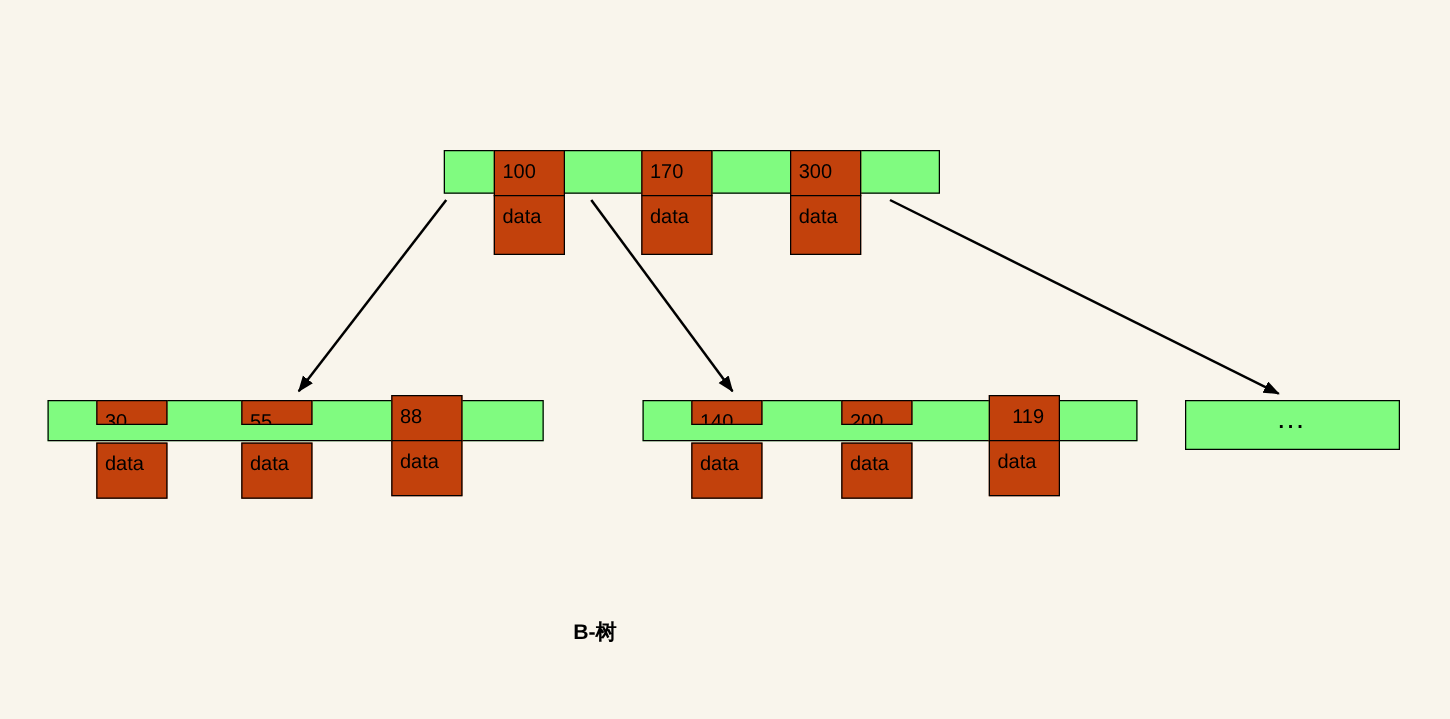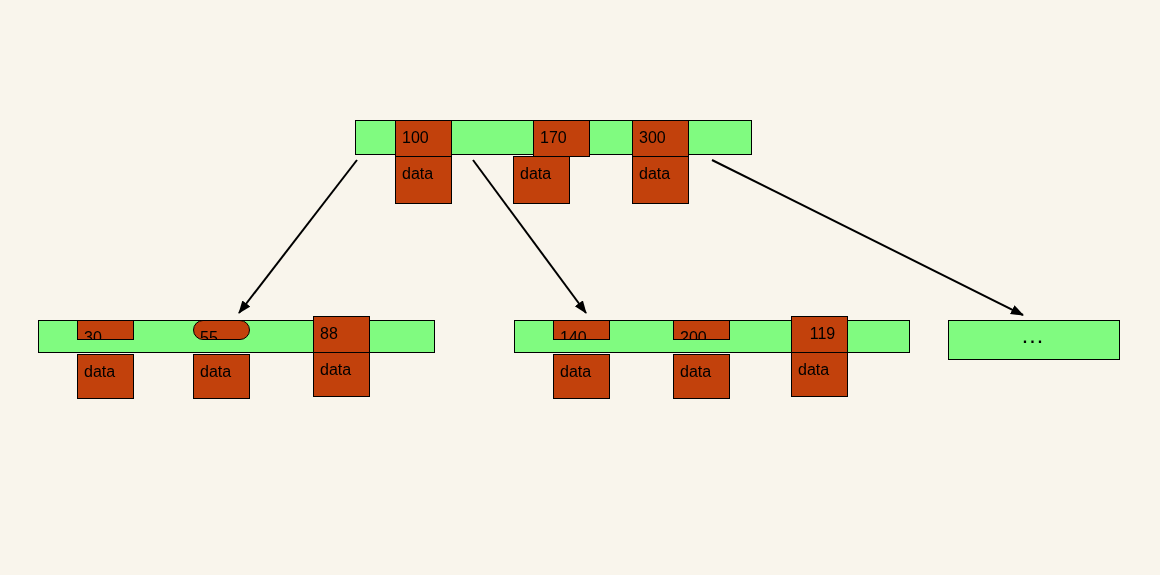--- a/index.html
+++ b/index.html
@@ -83,38 +83,39 @@
         <path d="M0,0 L13,5 L0,10 z" fill="#000000"></path>
       </marker>
     </defs>
     <line x1="357" y1="160" x2="239" y2="313" stroke="#000000" stroke-width="2" marker-end="url(#ah)"></line>
     <line x1="473" y1="160" x2="586" y2="313" stroke="#000000" stroke-width="2" marker-end="url(#ah)"></line>
     <line x1="712" y1="160" x2="1023" y2="315" stroke="#000000" stroke-width="2" marker-end="url(#ah)"></line>
   </svg>
 
   <div class="bar" style="left:355px; top:120px; width:397px; height:35px;"></div>
   <div class="cell key-cell" style="left:395px; top:120px;">100</div>
-  <div class="cell key-cell" style="left:513px; top:120px;margin-left:20px;">170</div>
+  <div class="cell key-cell" style="left:513px; top:120px;">170</div>
   <div class="cell key-cell" style="left:632px; top:120px;">300</div>
   <div class="cell data-cell" style="left:395px; top:156px;">data</div>
   <div class="cell data-cell" style="left:513px; top:156px;">data</div>
   <div class="cell data-cell" style="left:632px; top:156px;">data</div>
 
   <div class="bar" style="left:38px; top:320px; width:397px; height:33px;"></div>
   <div class="cell key-cell short" style="left:77px; top:320px;">30</div>
-  <div class="cell key-cell short" style="left:193px; top:320px;border-radius:17px;">55</div>
+  <div class="cell key-cell short" style="left:193px; top:320px;">55</div>
   <div class="cell key-cell" style="left:313px; top:316px;">88</div>
   <div class="cell data-cell child" style="left:77px; top:354px;">data</div>
   <div class="cell data-cell child" style="left:193px; top:354px;">data</div>
   <div class="cell data-cell child" style="left:313px; top:352px;">data</div>
 
   <div class="bar" style="left:514px; top:320px; width:396px; height:33px;"></div>
   <div class="cell key-cell short" style="left:553px; top:320px;">140</div>
   <div class="cell key-cell short" style="left:673px; top:320px;">200</div>
   <div class="cell key-cell" style="left:791px; top:316px;text-align:center;">119</div>
   <div class="cell data-cell child" style="left:553px; top:354px;">data</div>
   <div class="cell data-cell child" style="left:673px; top:354px;">data</div>
   <div class="cell data-cell child" style="left:791px; top:352px;">data</div>
 
   <div class="bar ellipsis-bar" style="left:948px; top:320px; width:172px; height:40px;">...</div>
 
+  <div class="caption">B-树</div>
 
 </div>
 
 </body></html>

